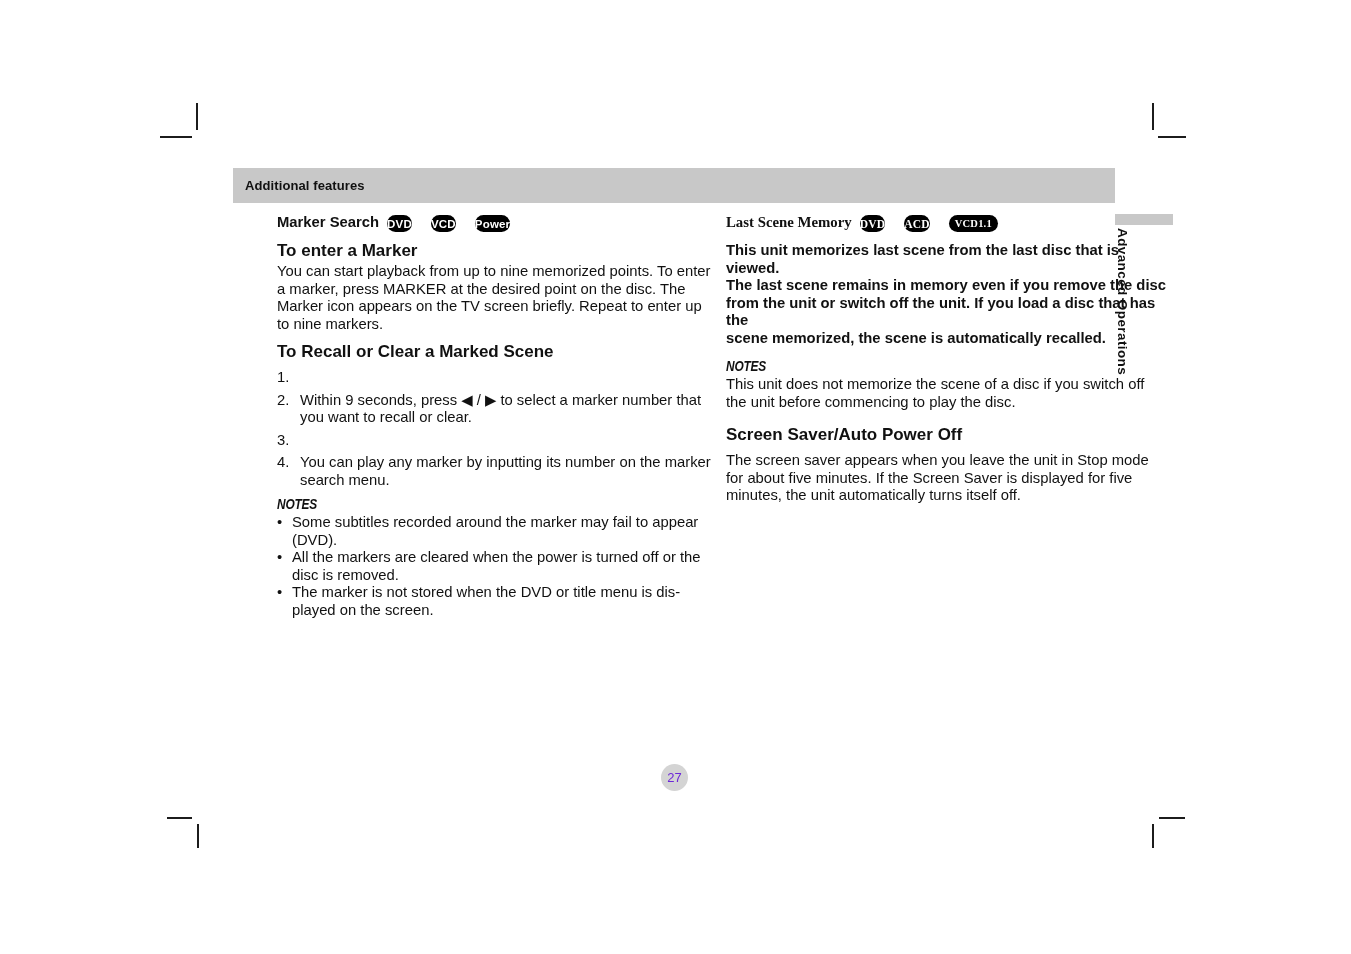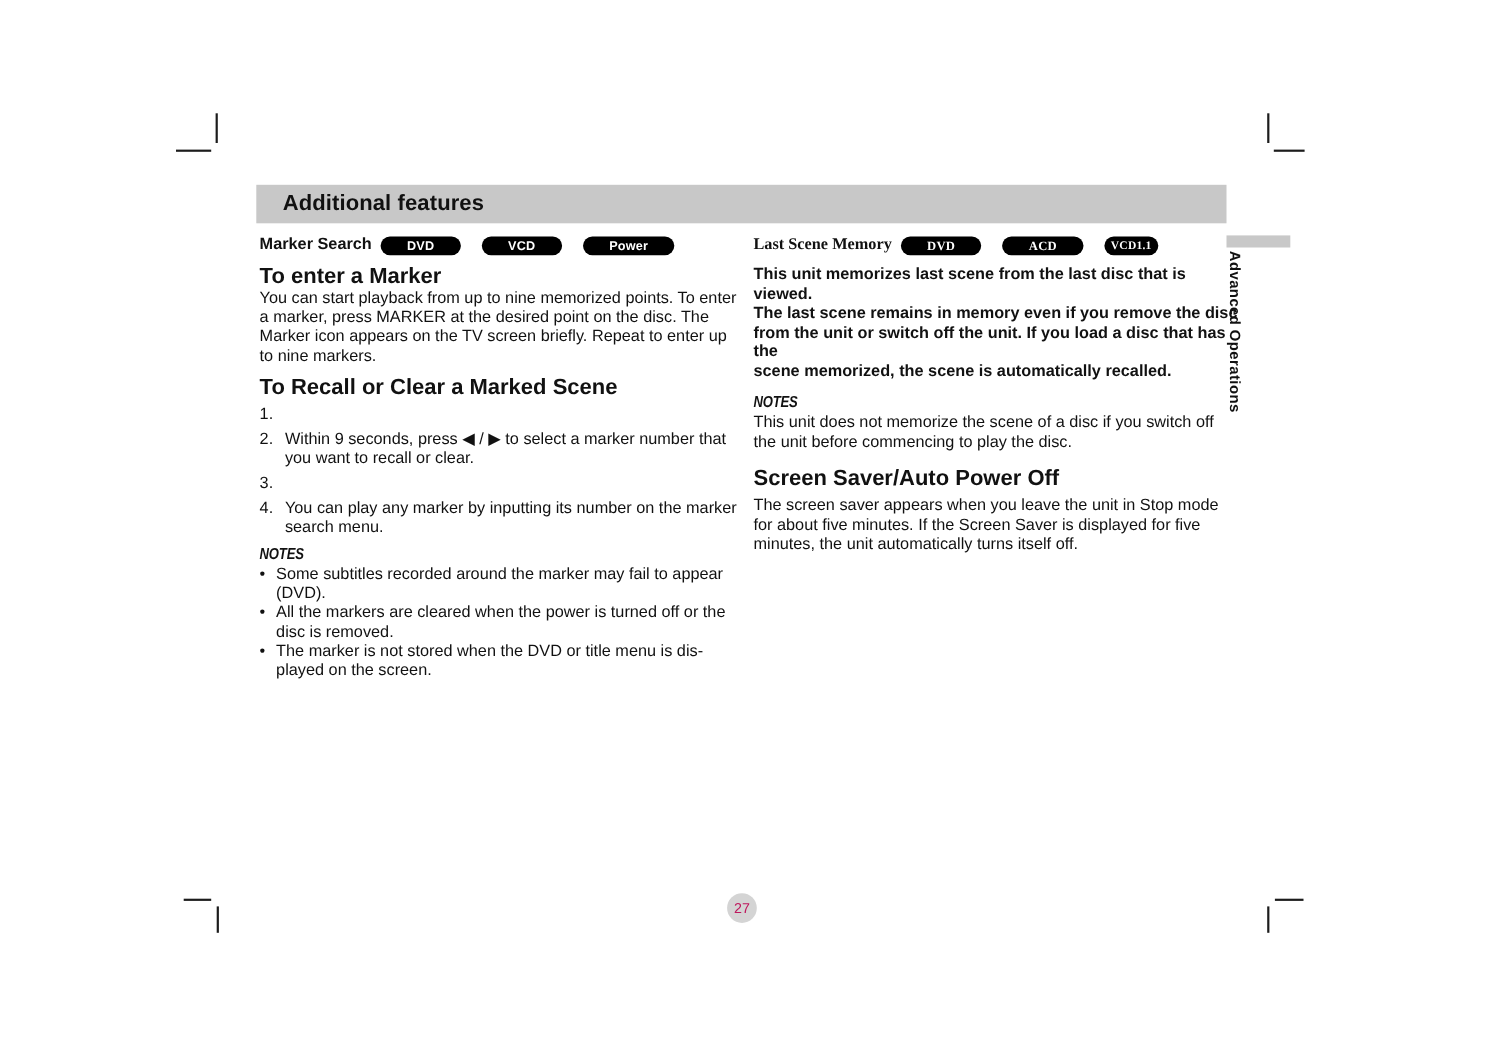--- a/index.html
+++ b/index.html
@@ -10,39 +10,39 @@
   
   .crop{position:absolute;background:#1c1c1c;}
   .crop.v{width:1.5px;}
   .crop.h{height:1.5px;}
 
   
   .header-bar{
     position:absolute;left:233px;top:168px;width:882px;height:35px;
     background:#c8c8c8;display:flex;align-items:center;
   }
-  .header-title{font-size:20px;font-weight:bold;padding-left:24px;letter-spacing:0.1px;text-align:right;}
+  .header-title{font-size:13px;font-weight:bold;padding-left:12px;letter-spacing:0.1px;text-align:right;}
 
   
-  .col{position:absolute;font-size:14.8px;line-height:17.5px;}
+  .col{position:absolute;font-size:14.8px;line-height:17.5px;margin-left:41px;}
   .col.left{left:236px;top:214px;width:462px;}
   .col.right{left:685px;top:214px;width:440px;}
 
   .heading-row{display:flex;align-items:center;height:18px;}
   .col.left .heading-row{margin-bottom:11px;}
   .col.right .heading-row{margin-bottom:10px;font-family:Liberation Serif, serif;}
   .h1{font-weight:bold;font-size:14.8px;margin-right:8px;white-space:nowrap;}
   .badge{
     background:#000;color:#fff;font-weight:bold;font-size:11.5px;line-height:12px;
-    padding:3px 24px 2px;border-radius:9px;letter-spacing:0.2px;white-space:nowrap;
+    padding:3px 0 2px;border-radius:9px;letter-spacing:0.2px;white-space:nowrap;
   }
   .badge + .badge{margin-left:19px;}
   .badge.small{font-size:10.5px;padding:3px 6px 2px;}
 
-  .h2{font-weight:bold;font-size:20px;line-height:16px;margin-bottom:4px;}
+  .h2{font-weight:bold;font-size:17px;line-height:16px;margin-bottom:4px;}
   .h2.recall{margin-top:11px;margin-bottom:9px;}
   .h2.saver{margin-top:16px;margin-bottom:9px;}
   .pre{white-space:pre-line;}
   .para{margin:0;}
   .para.gap{margin-bottom:11px;font-weight:bold;}
 
   .step{display:flex;margin-bottom:5px;}
   .step .num{width:23px;flex:0 0 23px;}
   .notes-title{margin-top:7px;margin-bottom:3px;height:15px;}
   .col.right .notes-title{margin-top:0;}
@@ -57,21 +57,21 @@
   .side-tab{position:absolute;left:1115px;top:214px;width:58px;height:11px;background:#c8c8c8;}
   .side-label{
     position:absolute;left:1115px;top:228px;height:175px;
     writing-mode:vertical-rl;font-weight:bold;font-size:13.5px;letter-spacing:0.4px;white-space:nowrap;
   }
 
   
   .page-circle{
     position:absolute;left:661px;top:764px;width:27px;height:27px;border-radius:50%;
     background:#d4d4d4;display:flex;align-items:center;justify-content:center;
-    font-size:13px;color:#be185d;margin-top:48px;
+    font-size:13px;color:#6d28d9;
   }
 </style>
 </head>
 <body>
 
 <div class="crop v" style="left:196px;top:103px;height:27px;"></div>
 <div class="crop h" style="left:160px;top:136px;width:32px;"></div>
 <div class="crop v" style="left:1152px;top:103px;height:27px;"></div>
 <div class="crop h" style="left:1158px;top:136px;width:28px;"></div>
 <div class="crop h" style="left:167px;top:817px;width:25px;"></div>

